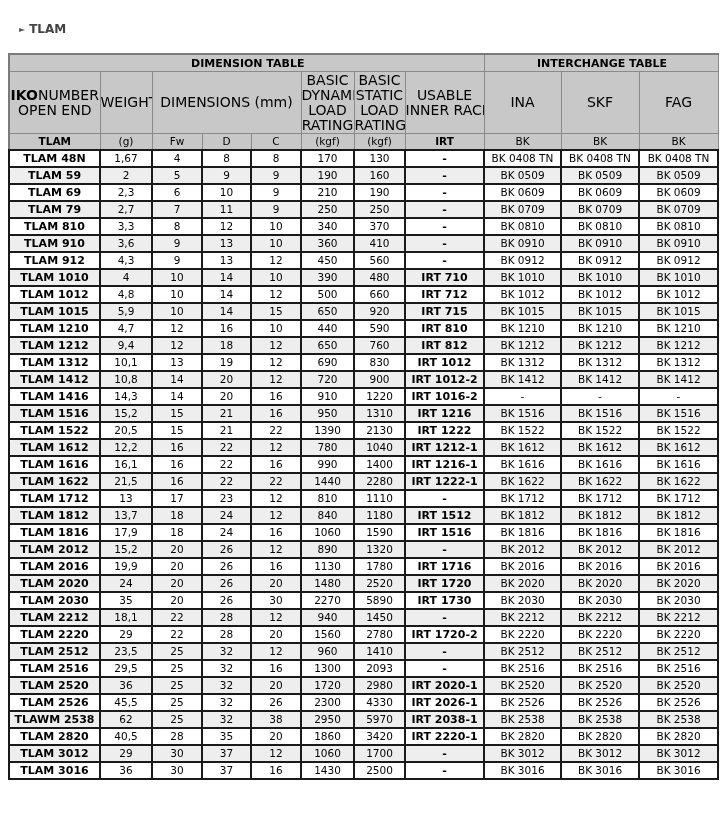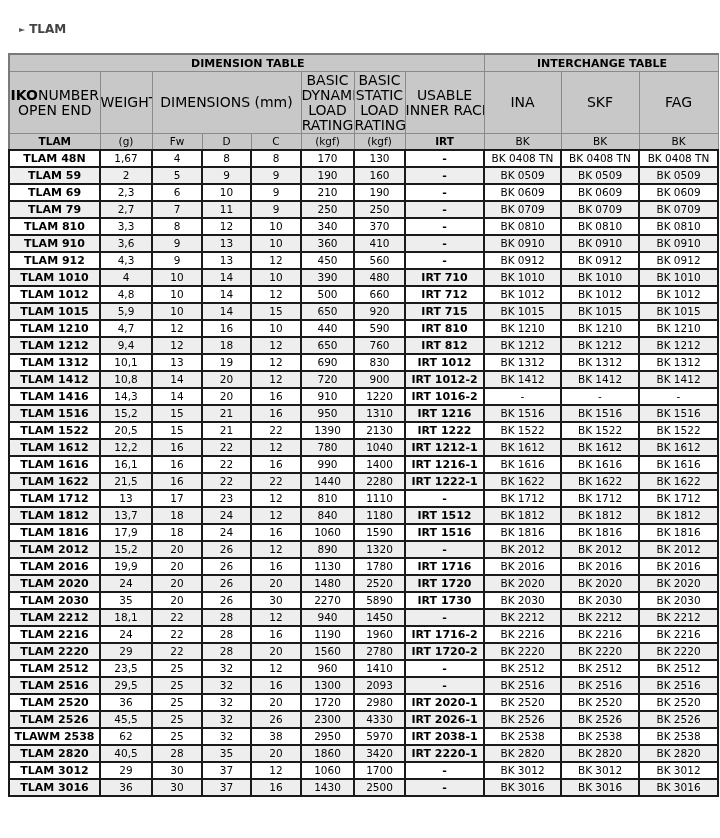--- a/index.html
+++ b/index.html
@@ -448,33 +448,20 @@
         <td>28</td>
         <td>12</td>
         <td>940</td>
         <td>1450</td>
         <td class="irt">-</td>
         <td>BK 2212</td>
         <td>BK 2212</td>
         <td>BK 2212</td>
       </tr>
       <tr class="row">
-        <td class="pn">TLAM 2216</td>
-        <td>24</td>
-        <td>22</td>
-        <td>28</td>
-        <td>16</td>
-        <td>1190</td>
-        <td>1960</td>
-        <td class="irt">IRT 1716-2</td>
-        <td>BK 2216</td>
-        <td>BK 2216</td>
-        <td>BK 2216</td>
-      </tr>
-      <tr class="row">
         <td class="pn">TLAM 2220</td>
         <td>29</td>
         <td>22</td>
         <td>28</td>
         <td>20</td>
         <td>1560</td>
         <td>2780</td>
         <td class="irt">IRT 1720-2</td>
         <td>BK 2220</td>
         <td>BK 2220</td>

